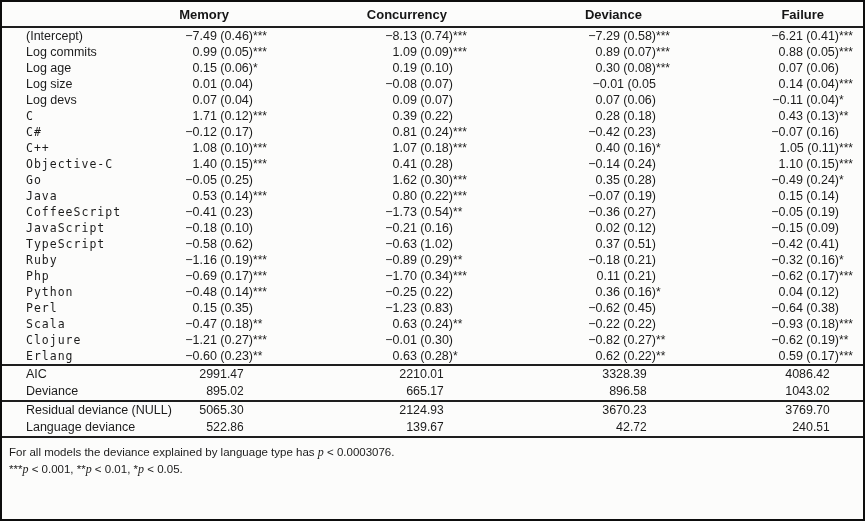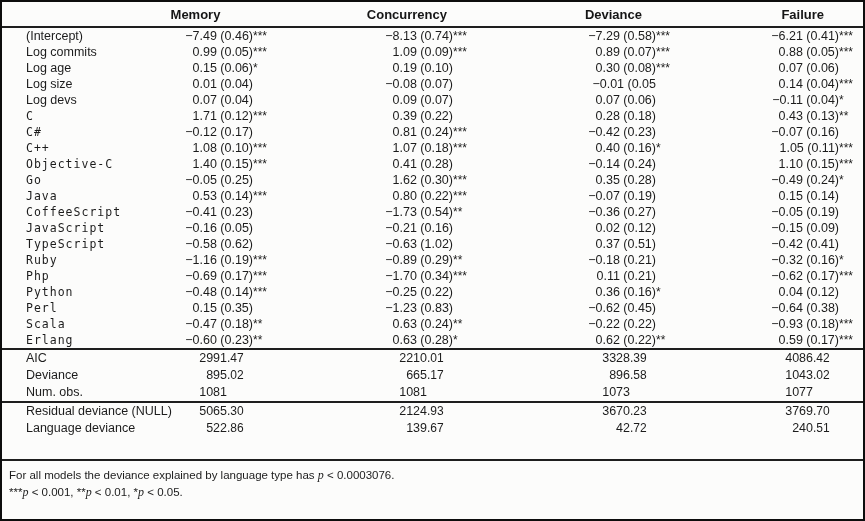--- a/index.html
+++ b/index.html
@@ -27,21 +27,21 @@
   thead th {
     height:24px;
     font-size:13px;
     font-weight:bold;
     text-align:right;
     border-bottom:2px solid #1e1e1e;
     padding:0;
     white-space:nowrap;
     color:#151515;
   }
-  thead th:nth-child(2) { padding-right:48px;text-align:center; }
+  thead th:nth-child(2) { padding-right:48px; }
   thead th:nth-child(3) { padding-right:30px; }
   thead th:nth-child(4) { padding-right:38px; }
   thead th:nth-child(5) { padding-right:39px; }
 
   tbody td {
     height:16px;
     line-height:16px;
     padding:0;
     white-space:nowrap;
     vertical-align:middle;
@@ -63,21 +63,20 @@
     font-size:12px;
   }
   .sig.wide { width:50px; }
 
   .footnotes {
     border-top:2px solid #1e1e1e;
     padding:6px 8px 0 7px;
     font-size:11.5px;
     line-height:17px;
     color:#1c1c1c;
-    margin-top:22px;
   }
   .footnotes i { font-family:"Liberation Serif", serif; font-size:12px; }
 </style>
 </head>
 <body>
 
 <div class="frame">
   <table>
     <colgroup>
       <col class="c-label">
@@ -175,21 +174,21 @@
         </tr>
         <tr>
           <td class="lbl mono">CoffeeScript</td>
           <td class="num"><span class="main">−0.41 (0.23)</span><span class="sig"></span></td>
           <td class="num"><span class="main">−1.73 (0.54)</span><span class="sig">**</span></td>
           <td class="num"><span class="main">−0.36 (0.27)</span><span class="sig"></span></td>
           <td class="num"><span class="main">−0.05 (0.19)</span><span class="sig"></span></td>
         </tr>
         <tr>
           <td class="lbl mono">JavaScript</td>
-          <td class="num"><span class="main">−0.16 (0.05)</span><span class="sig"></span></td>
+          <td class="num"><span class="main">−0.18 (0.10)</span><span class="sig"></span></td>
           <td class="num"><span class="main">−0.21 (0.16)</span><span class="sig"></span></td>
           <td class="num"><span class="main">0.02 (0.12)</span><span class="sig"></span></td>
           <td class="num"><span class="main">−0.15 (0.09)</span><span class="sig"></span></td>
         </tr>
         <tr>
           <td class="lbl mono">TypeScript</td>
           <td class="num"><span class="main">−0.58 (0.62)</span><span class="sig"></span></td>
           <td class="num"><span class="main">−0.63 (1.02)</span><span class="sig"></span></td>
           <td class="num"><span class="main">0.37 (0.51)</span><span class="sig"></span></td>
           <td class="num"><span class="main">−0.42 (0.41)</span><span class="sig"></span></td>
@@ -223,20 +222,27 @@
           <td class="num"><span class="main">−0.64 (0.38)</span><span class="sig"></span></td>
         </tr>
         <tr>
           <td class="lbl mono">Scala</td>
           <td class="num"><span class="main">−0.47 (0.18)</span><span class="sig">**</span></td>
           <td class="num"><span class="main">0.63 (0.24)</span><span class="sig">**</span></td>
           <td class="num"><span class="main">−0.22 (0.22)</span><span class="sig"></span></td>
           <td class="num"><span class="main">−0.93 (0.18)</span><span class="sig">***</span></td>
         </tr>
         <tr>
+          <td class="lbl mono">Clojure</td>
+          <td class="num"><span class="main">−1.21 (0.27)</span><span class="sig">***</span></td>
+          <td class="num"><span class="main">−0.01 (0.30)</span><span class="sig"></span></td>
+          <td class="num"><span class="main">−0.82 (0.27)</span><span class="sig">**</span></td>
+          <td class="num"><span class="main">−0.62 (0.19)</span><span class="sig">**</span></td>
+        </tr>
+        <tr>
           <td class="lbl mono">Erlang</td>
           <td class="num"><span class="main">−0.60 (0.23)</span><span class="sig">**</span></td>
           <td class="num"><span class="main">0.63 (0.28)</span><span class="sig">*</span></td>
           <td class="num"><span class="main">0.62 (0.22)</span><span class="sig">**</span></td>
           <td class="num"><span class="main">0.59 (0.17)</span><span class="sig">***</span></td>
         </tr>
       </tbody>
     <tbody id="stats-body" class="section">
         <tr>
           <td class="lbl">AIC</td>
@@ -244,27 +250,20 @@
           <td class="num"><span class="main">2210</span><span class="sig wide">.01</span></td>
           <td class="num"><span class="main">3328</span><span class="sig wide">.39</span></td>
           <td class="num"><span class="main">4086</span><span class="sig wide">.42</span></td>
         </tr>
         <tr>
           <td class="lbl">Deviance</td>
           <td class="num"><span class="main">895</span><span class="sig wide">.02</span></td>
           <td class="num"><span class="main">665</span><span class="sig wide">.17</span></td>
           <td class="num"><span class="main">896</span><span class="sig wide">.58</span></td>
           <td class="num"><span class="main">1043</span><span class="sig wide">.02</span></td>
-        </tr>
-        <tr>
-          <td class="lbl">Num. obs.</td>
-          <td class="num"><span class="main">1081</span><span class="sig wide"></span></td>
-          <td class="num"><span class="main">1081</span><span class="sig wide"></span></td>
-          <td class="num"><span class="main">1073</span><span class="sig wide"></span></td>
-          <td class="num"><span class="main">1077</span><span class="sig wide"></span></td>
         </tr>
       </tbody>
     <tbody id="bottom-body" class="section">
         <tr>
           <td class="lbl">Residual deviance (NULL)</td>
           <td class="num"><span class="main">5065</span><span class="sig wide">.30</span></td>
           <td class="num"><span class="main">2124</span><span class="sig wide">.93</span></td>
           <td class="num"><span class="main">3670</span><span class="sig wide">.23</span></td>
           <td class="num"><span class="main">3769</span><span class="sig wide">.70</span></td>
         </tr>

